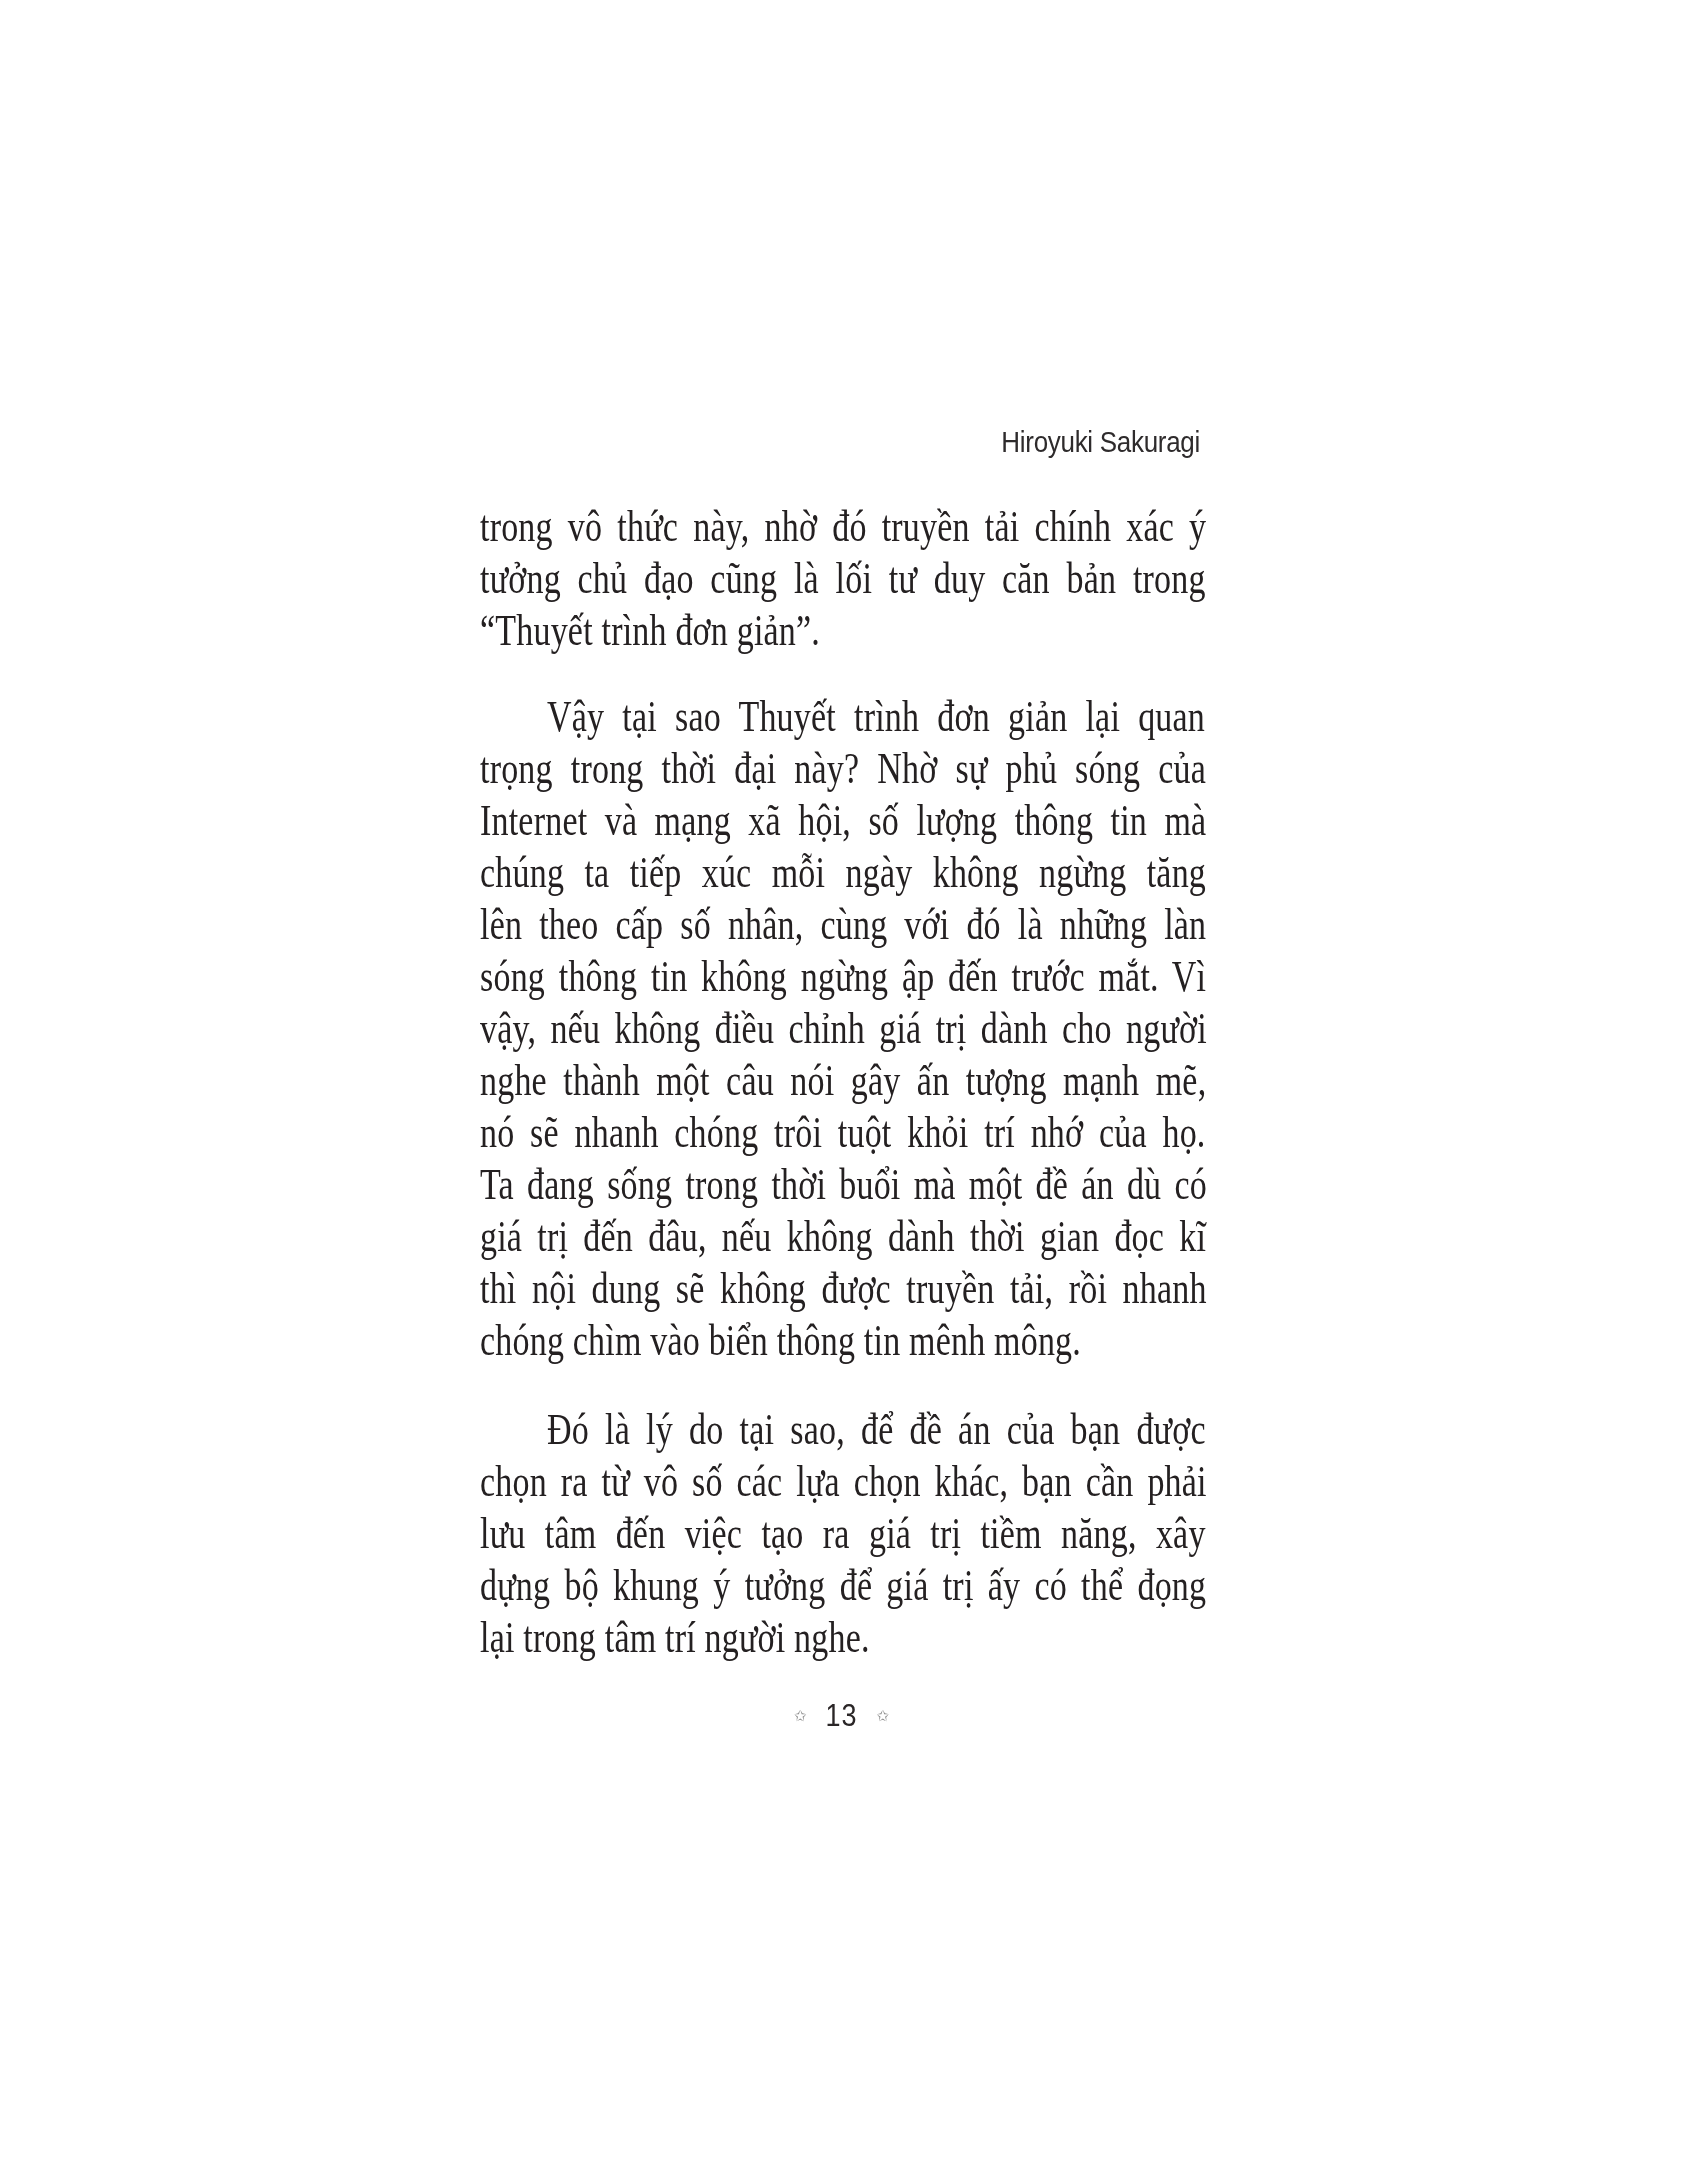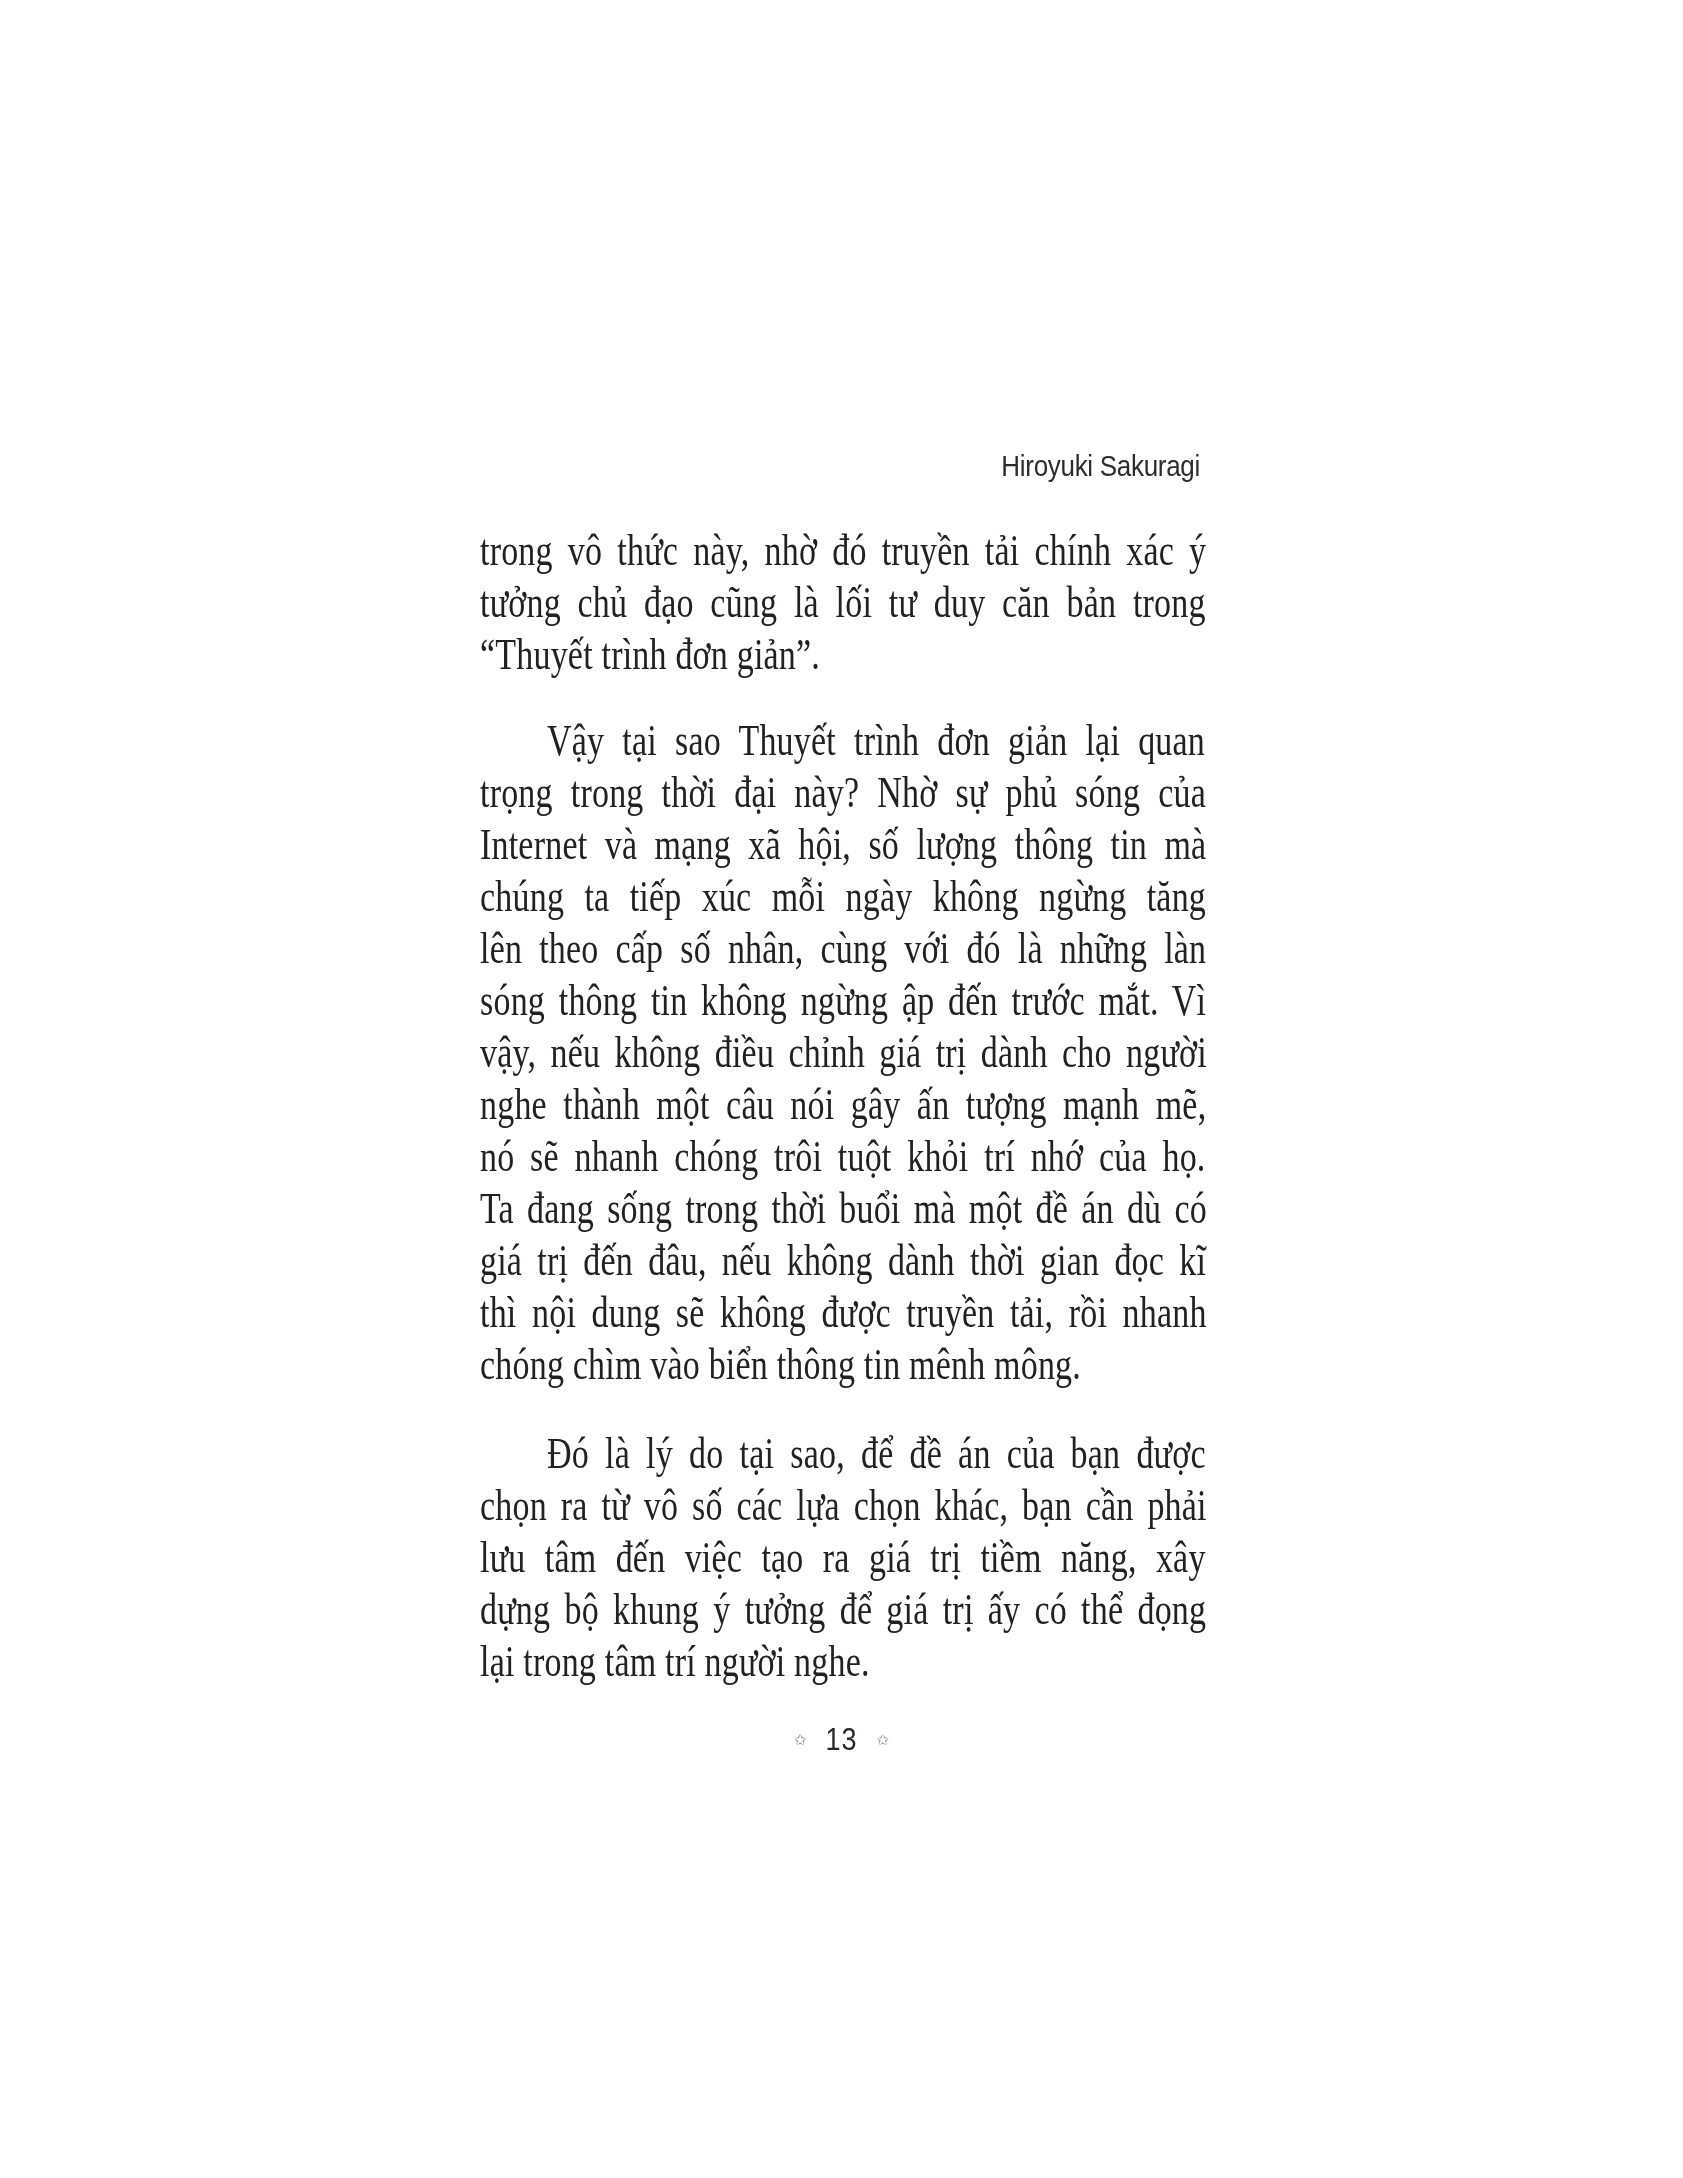--- a/index.html
+++ b/index.html
@@ -8,21 +8,20 @@
     background: #ffffff;
   }
   .page {
     position: relative;
     width: 1683px;
     height: 1988px;
     background: #ffffff;
     overflow: hidden;
     font-family: "Liberation Serif", "DejaVu Serif", serif;
     color: #242021;
-    margin-top: 24px;
   }
   .running-header {
     position: absolute;
     left: 480px;
     width: 720px;
     top: 425px;
     text-align: right;
     font-family: "Liberation Sans", "DejaVu Sans", sans-serif;
     font-size: 26px;
     letter-spacing: -0.3px;

